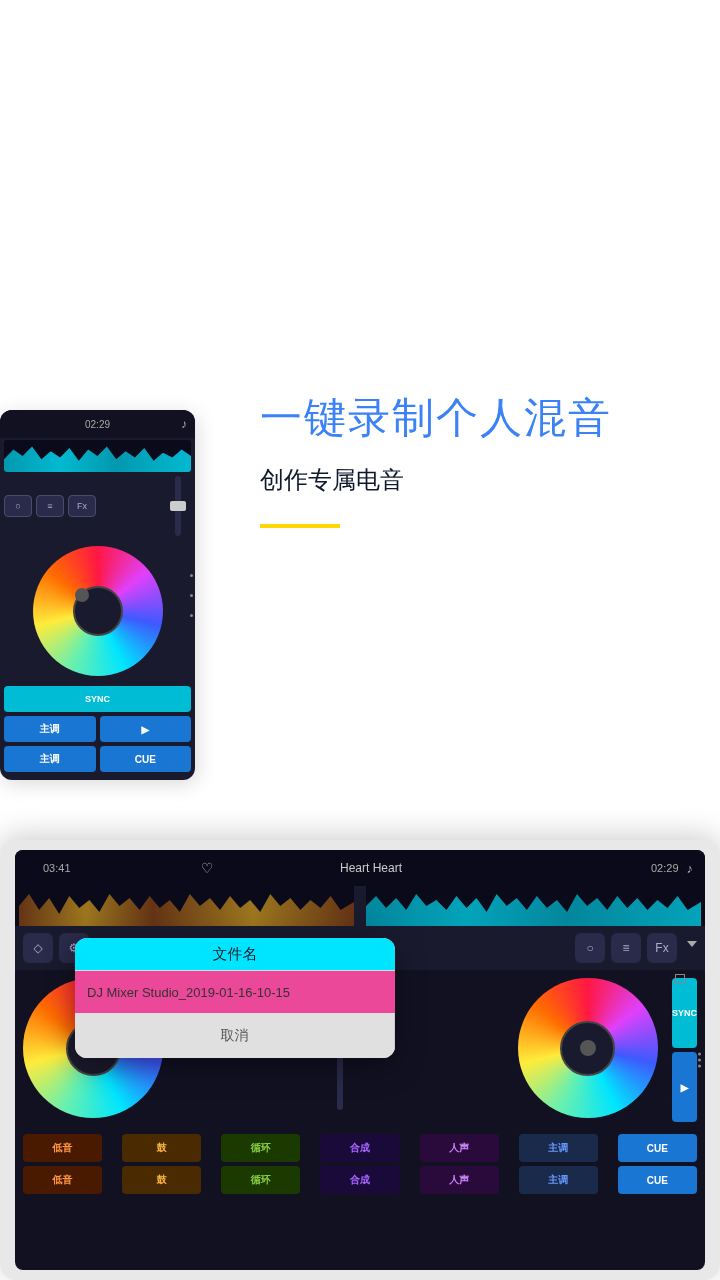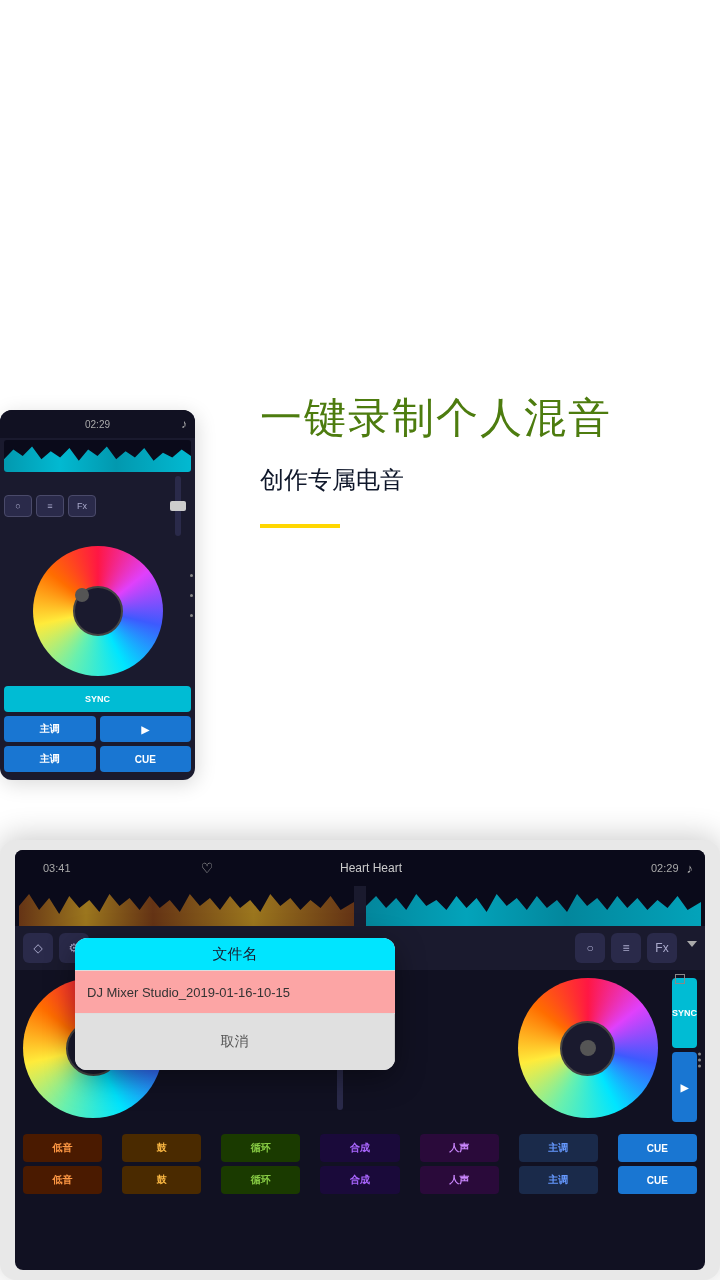--- a/index.html
+++ b/index.html
@@ -48,21 +48,21 @@
     
     .top-text {
       position: absolute;
       top: 390px;
       left: 260px;
       z-index: 10;
     }
     .top-headline {
       font-size: 42px;
       font-weight: 400;
-      color: #4d7c0f;
+      color: #3b82f6;
       letter-spacing: 2px;
       white-space: nowrap;
     }
     .top-subtitle {
       font-size: 24px;
       color: #0f172a;
       margin-top: 18px;
       font-weight: 300;
     }
     .yellow-line {
@@ -380,34 +380,34 @@
       height: 32px;
       display: flex;
       align-items: center;
       justify-content: center;
       font-size: 15px;
       color: #1a1a2e;
       font-weight: 500;
     }
     .dev2-dialog-input {
       height: 44px;
-      background: #fca5a5;
+      background: #ec4899;
       display: flex;
       align-items: center;
       padding: 0 12px;
       border-top: 1px solid #dddddd;
       border-bottom: 1px solid #dddddd;
     }
     .dev2-dialog-input-text {
       font-size: 13px;
       color: #333333;
     }
     .dev2-dialog-btns {
       display: flex;
-      height: 56px;
+      height: 44px;
     }
     .dev2-dialog-btn-cancel {
       flex: 1;
       display: flex;
       align-items: center;
       justify-content: center;
       background: #e0e0e0;
       font-size: 14px;
       color: #555555;
       border-right: 1px solid #cccccc;

